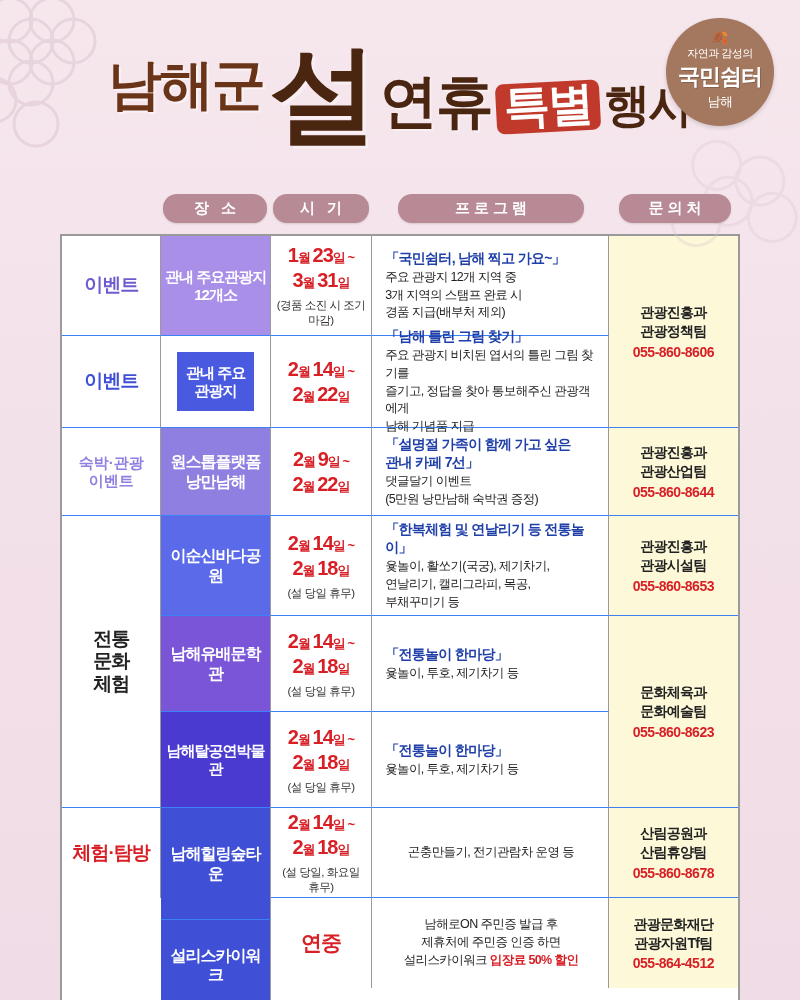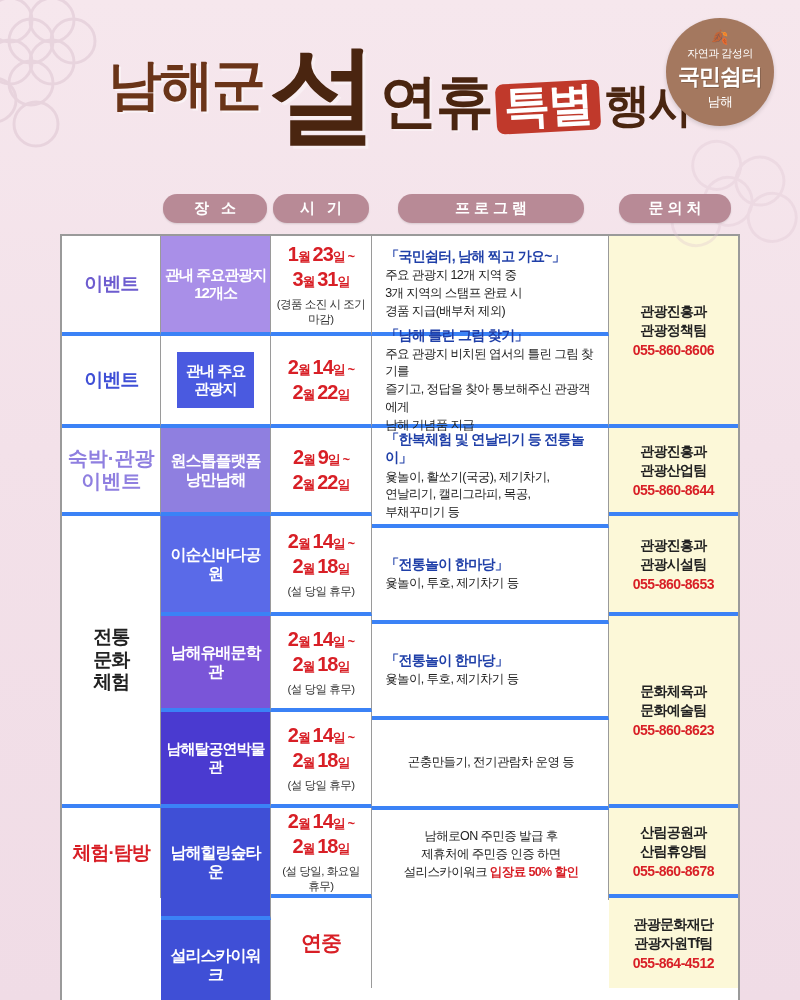--- a/index.html
+++ b/index.html
@@ -161,39 +161,39 @@
     width: 680px;
   }
   .col { display: flex; flex-direction: column; }
   .c-cat { width: 100px; }
   .c-place { width: 110px; }
   .c-time { width: 102px; }
   .c-prog { width: 238px; }
   .c-contact { width: 130px; }
 
   .cell {
-    border-bottom: 4px solid #3b82f6;
+    border-bottom: 1px solid #3b82f6;
     display: flex;
     flex-direction: column;
     align-items: center;
     justify-content: center;
     text-align: center;
     padding: 4px 5px;
   }
   .col.c-cat .cell, .col.c-place .cell, .col.c-time .cell, .col.c-prog .cell {
     border-right: 1px solid #9a9a9a;
   }
   .cell:last-child { border-bottom: none; }
 
   
   .cat-text {
     font-size: 19px; font-weight: 900; line-height: 1.18;
     letter-spacing: -1px;
   }
-  .cat-small { font-size: 20px; font-weight: 900; line-height: 1.15; }
+  .cat-small { font-size: 15px; font-weight: 900; line-height: 1.15; }
 
   
   .place {
     color: #fff; font-weight: 900; font-size: 16px; line-height: 1.2;
     letter-spacing: -1px;
     width: 100%; height: 100%;
     display: flex; align-items: center; justify-content: center;
     text-align: center;
     padding: 3px;
   }
@@ -375,20 +375,26 @@
             <div class="prog-title">「국민쉼터, 남해 찍고 가요~」</div>
             <div class="prog-body">주요 관광지 12개 지역 중<br>3개 지역의 스탬프 완료 시<br>경품 지급(배부처 제외)</div>
           </div>
         </div>
         <div class="cell" style="height: 92px;">
           <div class="prog">
             <div class="prog-title">「남해 틀린 그림 찾기」</div>
             <div class="prog-body">주요 관광지 비치된 엽서의 틀린 그림 찾기를<br>즐기고, 정답을 찾아 통보해주신 관광객에게<br>남해 기념품 지급</div>
           </div>
         </div>
+        <div class="cell" style="height: 88px;">
+          <div class="prog">
+            <div class="prog-title">「설명절 가족이 함께 가고 싶은<br>관내 카페 7선」</div>
+            <div class="prog-body">댓글달기 이벤트<br>(5만원 낭만남해 숙박권 증정)</div>
+          </div>
+        </div>
         <div class="cell" style="height: 100px;">
           <div class="prog">
             <div class="prog-title">「한복체험 및 연날리기 등 전통놀이」</div>
             <div class="prog-body">윷놀이, 활쏘기(국궁), 제기차기,<br>연날리기, 캘리그라피, 목공,<br>부채꾸미기 등</div>
           </div>
         </div>
         <div class="cell" style="height: 96px;">
           <div class="prog">
             <div class="prog-title">「전통놀이 한마당」</div>
             <div class="prog-body">윷놀이, 투호, 제기차기 등</div>

